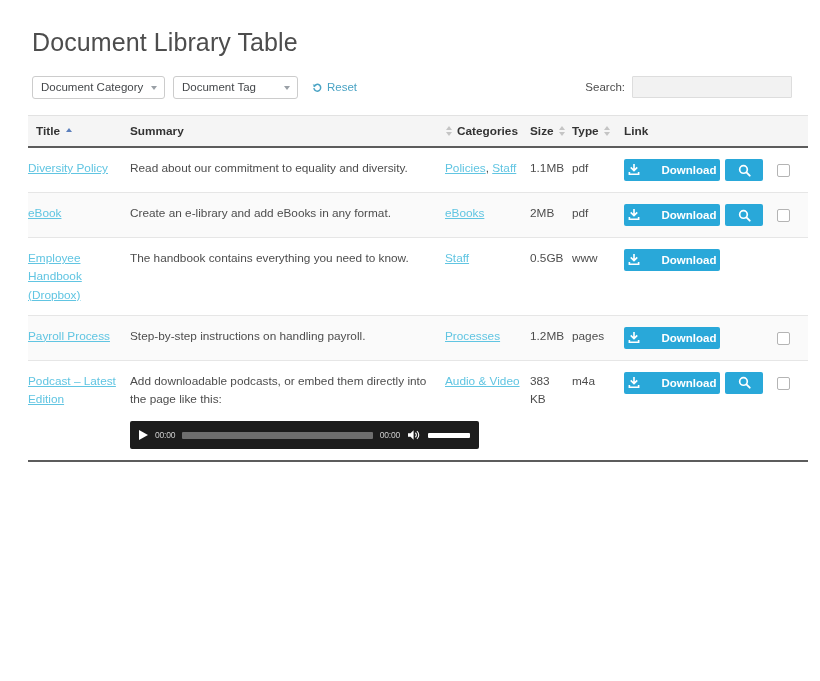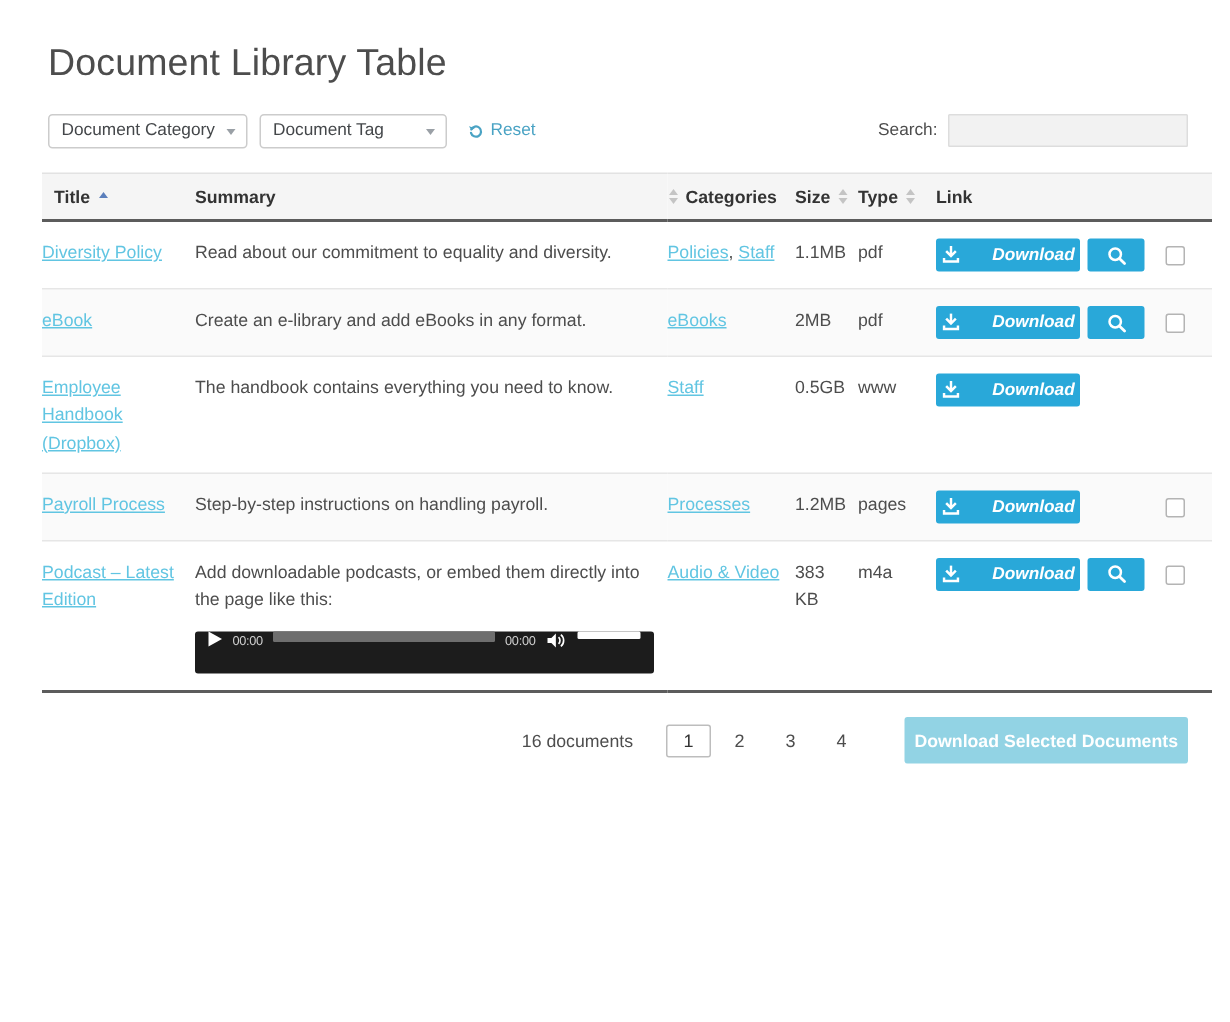--- a/index.html
+++ b/index.html
@@ -173,21 +173,20 @@
     color: #ffffff;
     font-size: 11.5px;
     font-weight: bold;
     border: none;
     border-radius: 2px;
     height: 22px;
     width: 96px;
     cursor: pointer;
     font-family: "Liberation Sans", sans-serif;
     padding: 0;
-    font-style: italic;
   }
   .btn-eye {
     display: inline-flex;
     align-items: center;
     justify-content: center;
     background: #29a8d9;
     border: none;
     border-radius: 2px;
     height: 22px;
     width: 38px;
@@ -204,25 +203,26 @@
     margin-left: 9px;
     margin-top: 5px;
     cursor: pointer;
     flex: none;
   }
   .btn-spacer { width: 38px; height: 22px; flex: none; }
 
   
   .audio-player {
     margin-top: 13px;
-    width: 306px;
+    width: 349px;
     height: 28px;
     background: #1c1c1c;
     border-radius: 2px;
     display: flex;
+    align-items: center;
     padding: 0 9px;
     box-sizing: border-box;
     gap: 7px;
   }
   .ap-play {
     width: 0; height: 0;
     border-left: 9px solid #ffffff;
     border-top: 5.5px solid transparent;
     border-bottom: 5.5px solid transparent;
     cursor: pointer;
@@ -511,24 +511,14 @@
                   <path d="M9.1 9.1 L12.6 12.6" stroke="#ffffff" stroke-width="2" stroke-linecap="round"></path>
                 </svg>
               </button>
               <span class="row-check"></span>
             </div>
           </td>
         </tr>
       </tbody>
   </table>
 
-  <div class="footer">
-    <span class="doc-count">16 documents</span>
-    <div class="pager" id="pager">
-        <a class="pg active">1</a>
-        <a class="pg">2</a>
-        <a class="pg">3</a>
-        <a class="pg">4</a>
-      </div>
-    <button class="btn-dl-selected">Download Selected Documents</button>
-  </div>
 
 </div>
 
 </body></html>

